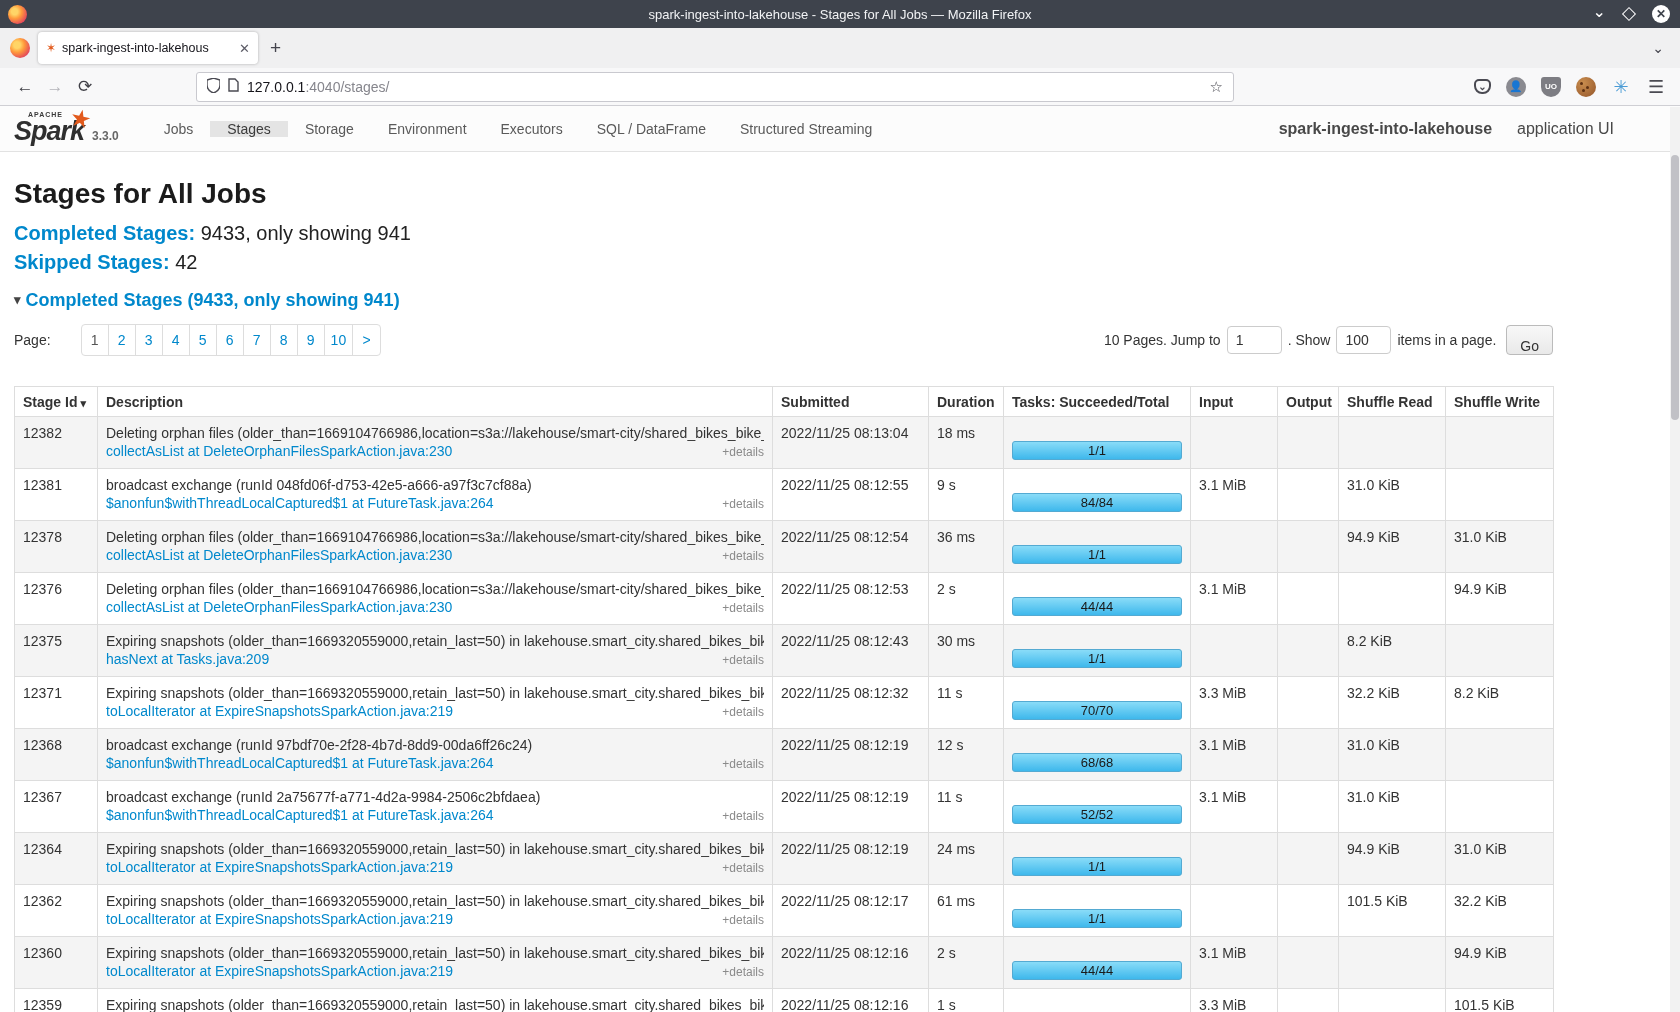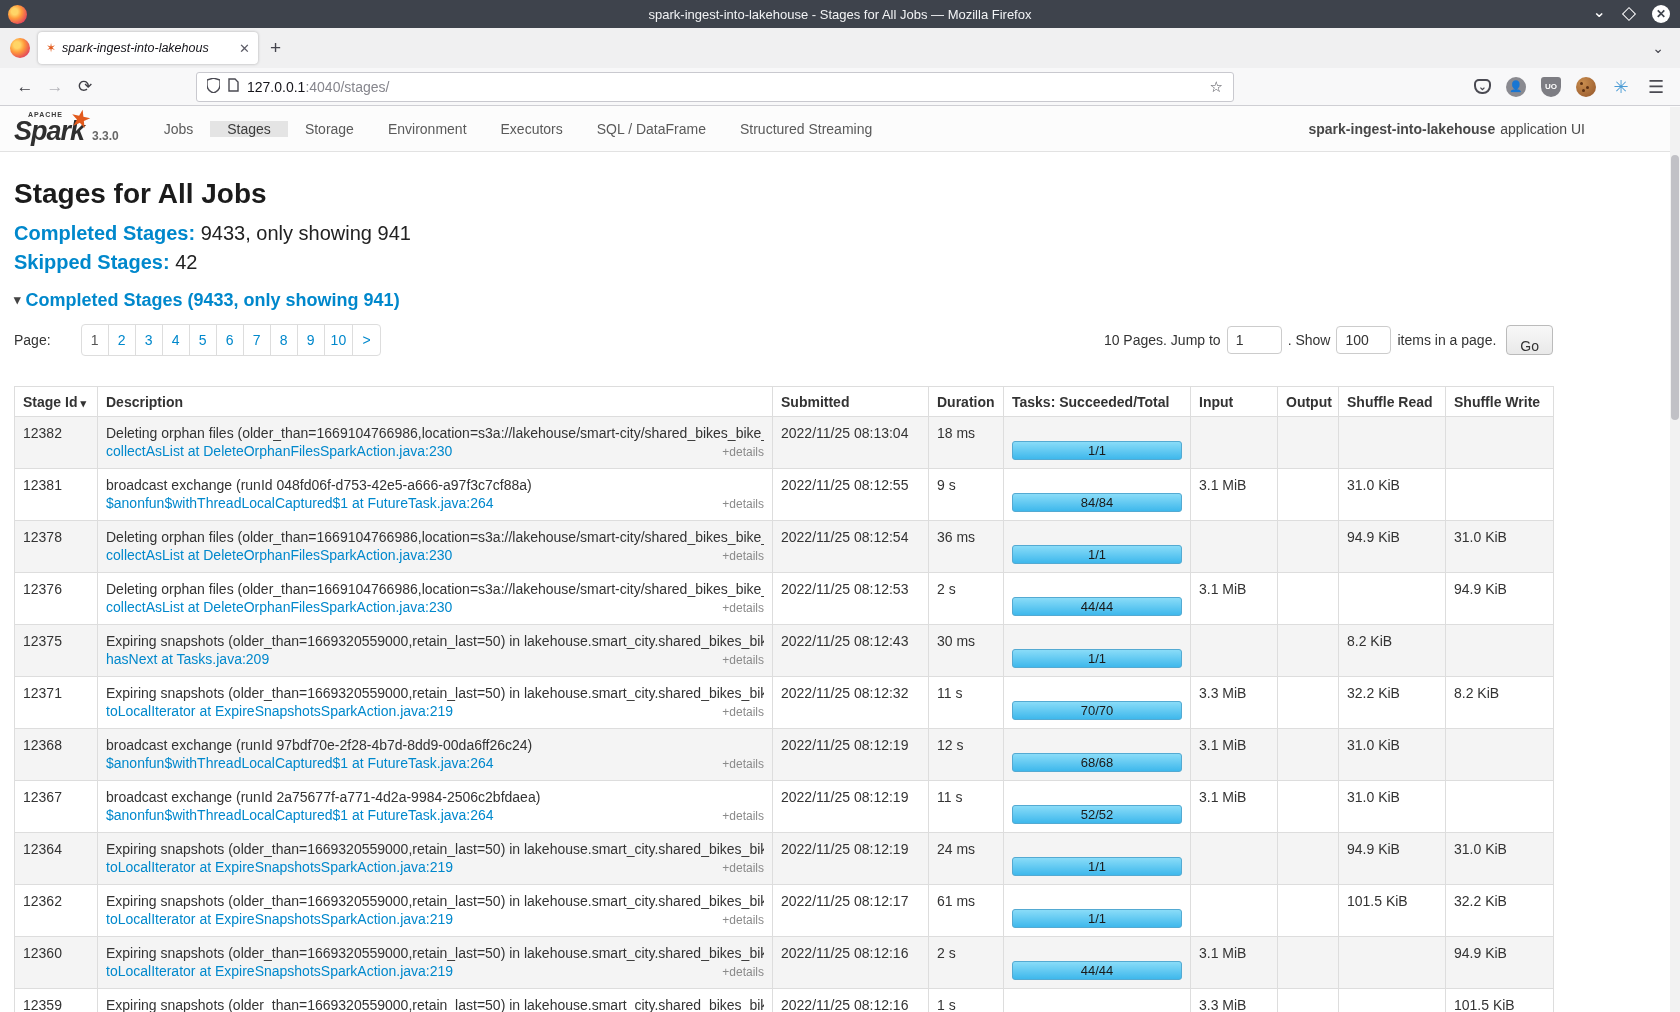--- a/index.html
+++ b/index.html
@@ -17,21 +17,21 @@
   .wc.max { width:10px; height:10px; border:1.5px solid #fff; transform:rotate(45deg); }
   .wc.close { width:18px; height:18px; background:#fff; border-radius:50%; color:#3e434c;
     display:flex; align-items:center; justify-content:center; font-size:12px; font-weight:bold; }
 
   .tabbar { height:40px; background:#f0f0f1; display:flex; align-items:center; position:relative; }
   .tabbar .ff-logo-sm { width:20px; height:20px; border-radius:50%; margin:0 8px 0 10px;
     background:radial-gradient(circle at 35% 35%, #ffd567 0 18%, #ff9a3c 40%, #e3485b 75%, #b5007f 100%); }
   .tab { width:220px; height:32px; background:#fff; border-radius:4px; box-shadow:0 0 3px rgba(0,0,0,.28);
     display:flex; align-items:center; padding:0 8px; gap:6px; }
   .tab .favicon { color:#e25a1c; font-size:12px; }
-  .tab .tab-label { flex:1; font-size:12.5px; color:#15141a; white-space:nowrap; overflow:hidden;font-style:italic; }
+  .tab .tab-label { flex:1; font-size:12.5px; color:#15141a; white-space:nowrap; overflow:hidden; }
   .tab .tab-close { color:#5b5b66; font-size:13px; }
   .new-tab { font-size:19px; color:#45454e; margin-left:12px; }
   .tab-overflow { position:absolute; right:16px; color:#45454e; font-size:14px; }
 
   .urlbar-row { height:38px; background:#f8f8f9; border-bottom:1px solid #cfcfd4;
     display:flex; align-items:center; padding:0 10px; }
   .navbtn { font-size:17px; color:#3f3f46; width:30px; text-align:center; }
   .navbtn.disabled { color:#b4b4ba; }
   .urlbox { margin-left:96px; width:1038px; height:30px; background:#fff; border:1px solid #c9c9cf;
     border-radius:3px; display:flex; align-items:center; padding:0 10px; gap:8px; }
@@ -62,21 +62,21 @@
   .spark-logo .apache { position:absolute; top:2px; left:14px; font-size:7px; letter-spacing:1px;
     color:#3a3a3a; font-weight:bold; }
   .spark-logo .word { position:absolute; bottom:0; left:0; font-size:27px; font-weight:bold;
     color:#2f2f2f; font-style:italic; letter-spacing:-1px; }
   .spark-logo .star { position:absolute; top:-4px; right:-4px; color:#e25a1c; font-size:24px;
     transform:rotate(12deg); }
   .brand .version { font-size:12px; color:#666; font-weight:bold; padding-bottom:4px; }
   .nav-items { display:flex; align-items:center; margin-left:18px; }
   .nav-item { display:flex; align-items:center; padding:0 17px; font-size:14px; color:#5a5a5a; cursor:pointer; }
   .nav-item.active { background:#e4e4e4; color:#3c3c3c; }
-  .app-id { margin-left:auto; display:flex; align-items:center; padding-right:95px; font-size:14px; color:#484848; }
+  .app-id { margin-left:auto; display:flex; align-items:center; padding-right:66px; font-size:16px; color:#484848;gap:20px; }
   .app-id b { margin-right:5px; }
 
   
   .content { padding:0 127px 0 14px; }
   h1.page-title { font-size:28px; font-weight:bold; color:#1b1b1b; margin-top:26px; }
   .stats { margin-top:12px; font-size:20px; color:#222; }
   .stats .row-line { margin-bottom:6px; }
   .stats .stat-label { color:#0088cc; font-weight:bold; }
   .section-head { margin-top:16px; font-size:18px; font-weight:bold; color:#0088cc; cursor:pointer; }
   .section-head .tri { color:#444; font-size:13px; margin-right:5px; vertical-align:2px; }

